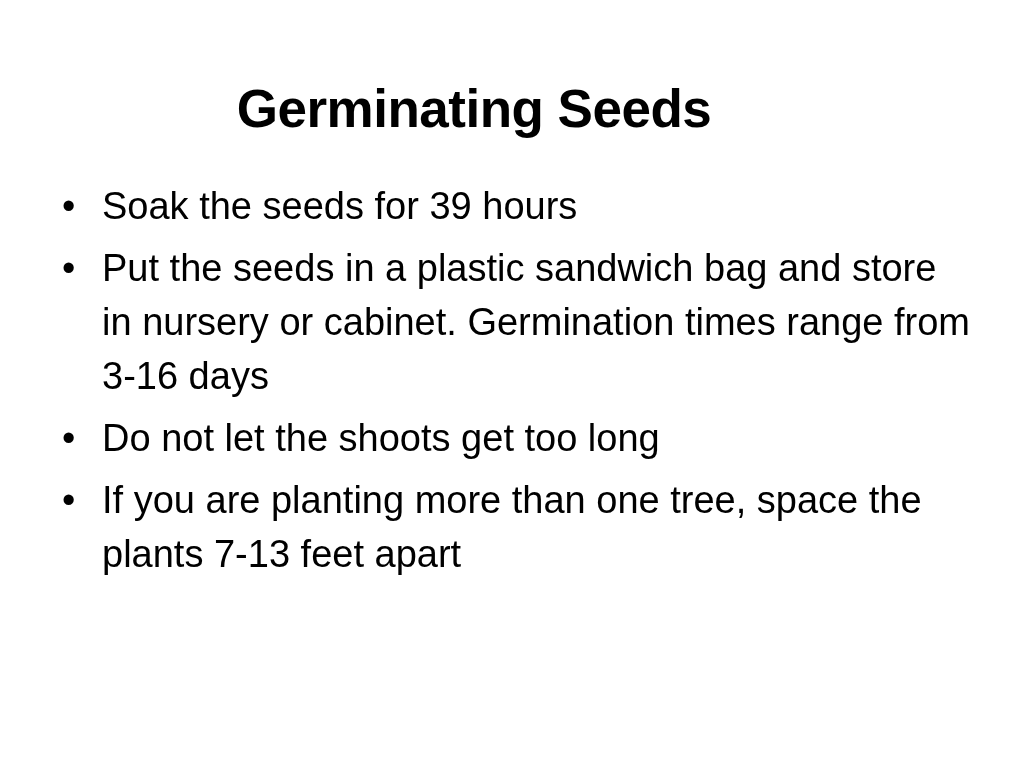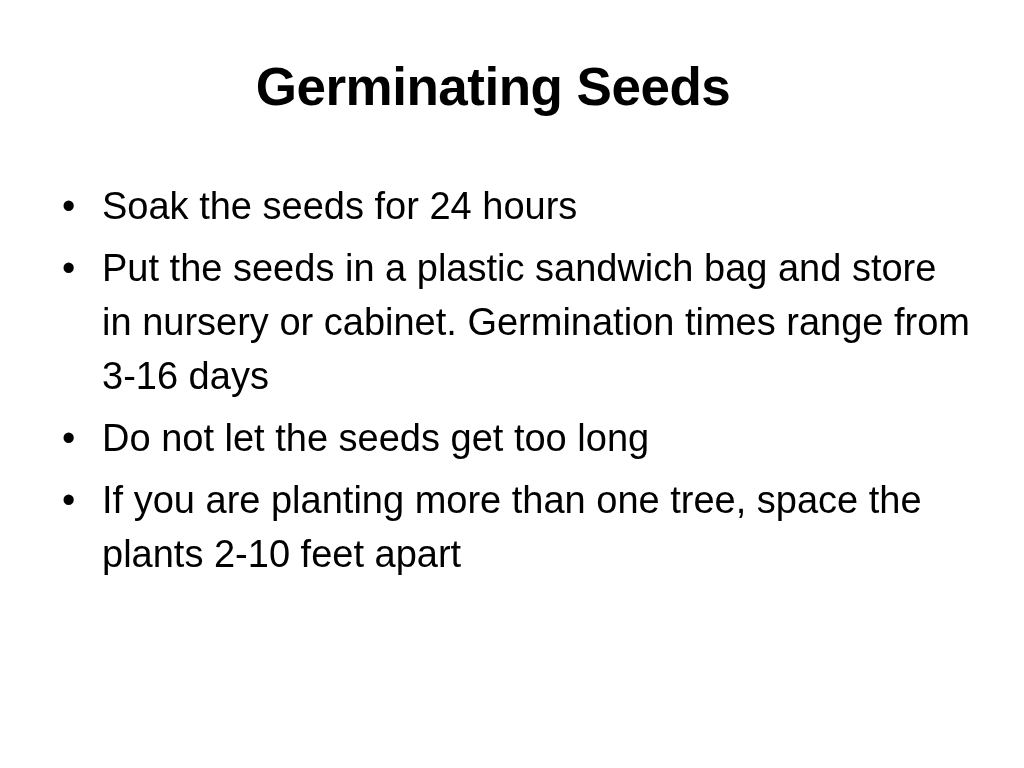--- a/index.html
+++ b/index.html
@@ -16,29 +16,28 @@
   }
   .slide {
     position: relative;
     width: 1024px;
     height: 768px;
     background: #ffffff;
     box-sizing: border-box;
   }
   .slide-title {
     position: absolute;
-    top: 58px;
+    top: 80px;
     left: 0;
     width: 948px;
     text-align: center;
     font-size: 53px;
     font-weight: bold;
     letter-spacing: -0.5px;
     line-height: 1.1;
-    margin-left: 19px;
   }
   .bullet-list {
     position: absolute;
     top: 180px;
     left: 52px;
     width: 920px;
     list-style: none;
     margin: 0;
     padding: 0;
   }
@@ -64,33 +63,33 @@
 <body>
 
 <div class="slide">
 
   <div class="slide-title">Germinating Seeds</div>
 
   <ul class="bullet-list">
 
     <li class="bullet-item">
       <span class="bullet-marker">•</span>
-      <span class="bullet-text">Soak the seeds for 24 hours</span>
+      <span class="bullet-text">Soak the seeds for 39 hours</span>
     </li>
 
     <li class="bullet-item">
       <span class="bullet-marker">•</span>
       <span class="bullet-text">Put the seeds in a plastic sandwich bag and store in nursery or cabinet. Germination times range from 3-16 days</span>
     </li>
 
     <li class="bullet-item">
       <span class="bullet-marker">•</span>
-      <span class="bullet-text">Do not let the seeds get too long</span>
+      <span class="bullet-text">Do not let the shoots get too long</span>
     </li>
 
     <li class="bullet-item">
       <span class="bullet-marker">•</span>
-      <span class="bullet-text">If you are planting more than one tree, space the plants 2-10 feet apart</span>
+      <span class="bullet-text">If you are planting more than one tree, space the plants 7-13 feet apart</span>
     </li>
 
   </ul>
 
 </div>
 
 </body></html>

